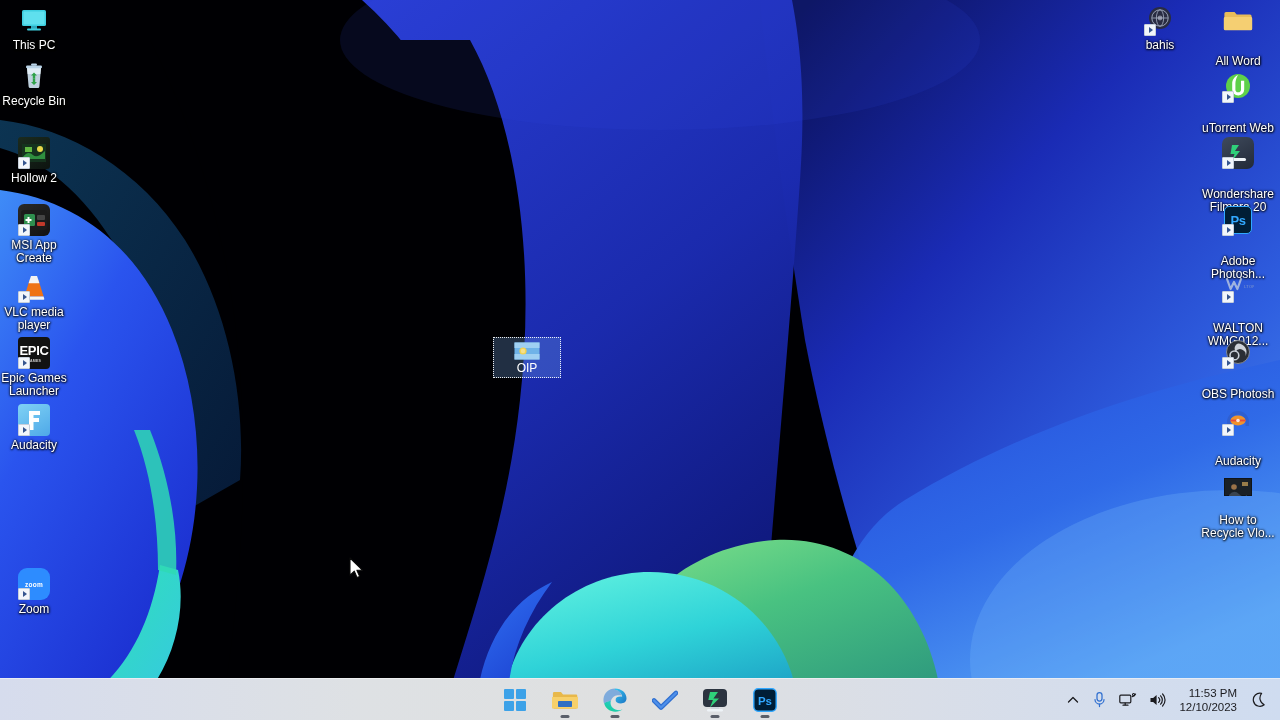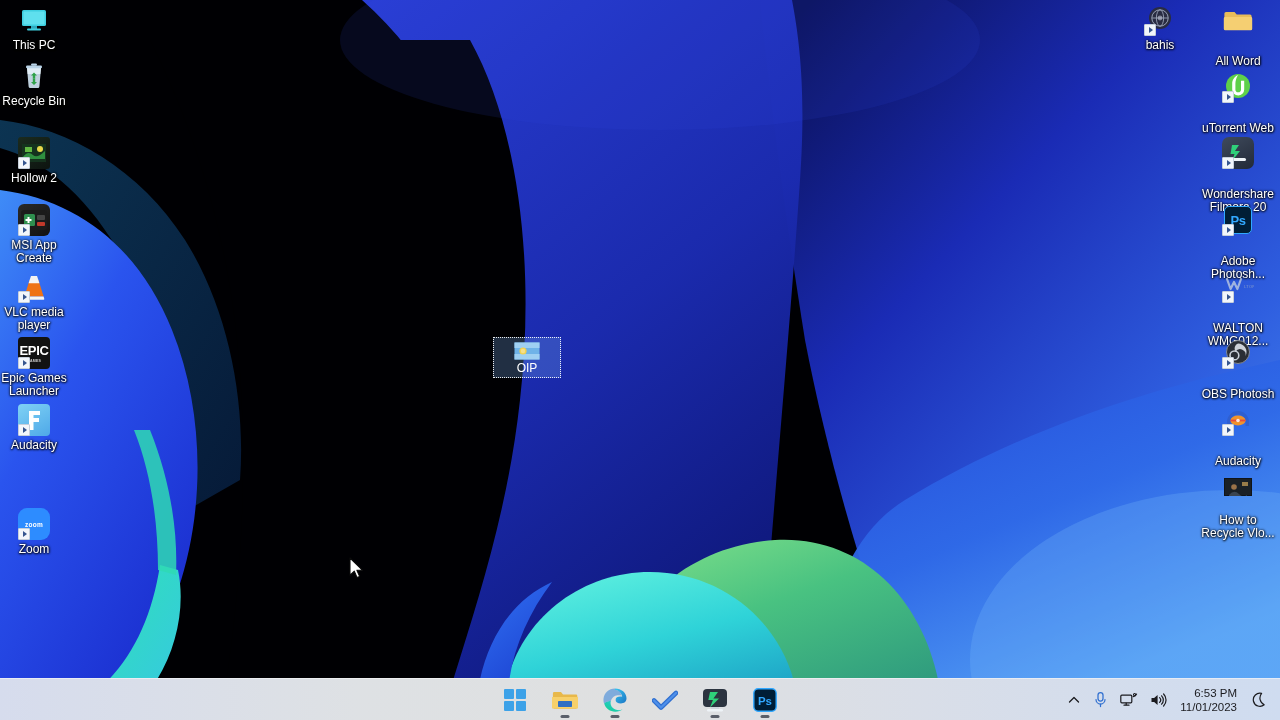--- a/index.html
+++ b/index.html
@@ -320,21 +320,21 @@
         <div class="glyph" style="background:linear-gradient(150deg,#7fd2f5,#4ea8e8);border-radius:4px;">
           <svg width="20" height="22" viewBox="0 0 20 22">
             <path d="M5 2 h11 v4 h-6.5 v3 h5.5 v4 h-5.5 v8 h-4.5 Z" fill="#ffffff"></path>
           </svg>
         </div>
         <div class="shortcut"></div>
       </div>
       <div class="icon-label">Audacity</div>
     </div>
 
-    <div class="desk-icon" style="top:508px">
+    <div class="desk-icon" style="top:568px">
       <div class="icon-art">
         <div class="glyph" style="background:#2d8cff;border-radius:9px;">
           <span style="font-size:6.5px;font-weight:bold;letter-spacing:0.2px;">zoom</span>
         </div>
         <div class="shortcut"></div>
       </div>
       <div class="icon-label">Zoom</div>
     </div>
   </div>
 
@@ -569,22 +569,22 @@
     <div class="tray-btn">
       <svg width="18" height="16" viewBox="0 0 18 16">
         <path d="M1.5 6 h2.6 L7.6 3 v10 L4.1 10 H1.5 Z" fill="#1b1b1f"></path>
         <path d="M9.6 5.6 a3.4 3.4 0 0 1 0 4.8" fill="none" stroke="#1b1b1f" stroke-width="1.2" stroke-linecap="round"></path>
         <path d="M11.6 3.8 a6 6 0 0 1 0 8.4" fill="none" stroke="#1b1b1f" stroke-width="1.2" stroke-linecap="round"></path>
         <path d="M13.6 2 a8.6 8.6 0 0 1 0 12" fill="none" stroke="#1b1b1f" stroke-width="1.2" stroke-linecap="round"></path>
       </svg>
     </div>
 
     <div id="clock">
-      <span>6:53 PM</span>
-      <span>11/01/2023</span>
+      <span>11:53 PM</span>
+      <span>12/10/2023</span>
     </div>
 
     <div class="tray-btn">
       <svg width="15" height="16" viewBox="0 0 15 16">
         <path d="M10.6 1.4 a6.6 6.6 0 1 0 2.6 11.4 a7.4 7.4 0 0 1 -2.6 -11.4 Z" fill="none" stroke="#1b1b1f" stroke-width="1.2" stroke-linejoin="round"></path>
       </svg>
     </div>
   </div>
 </div>
 

